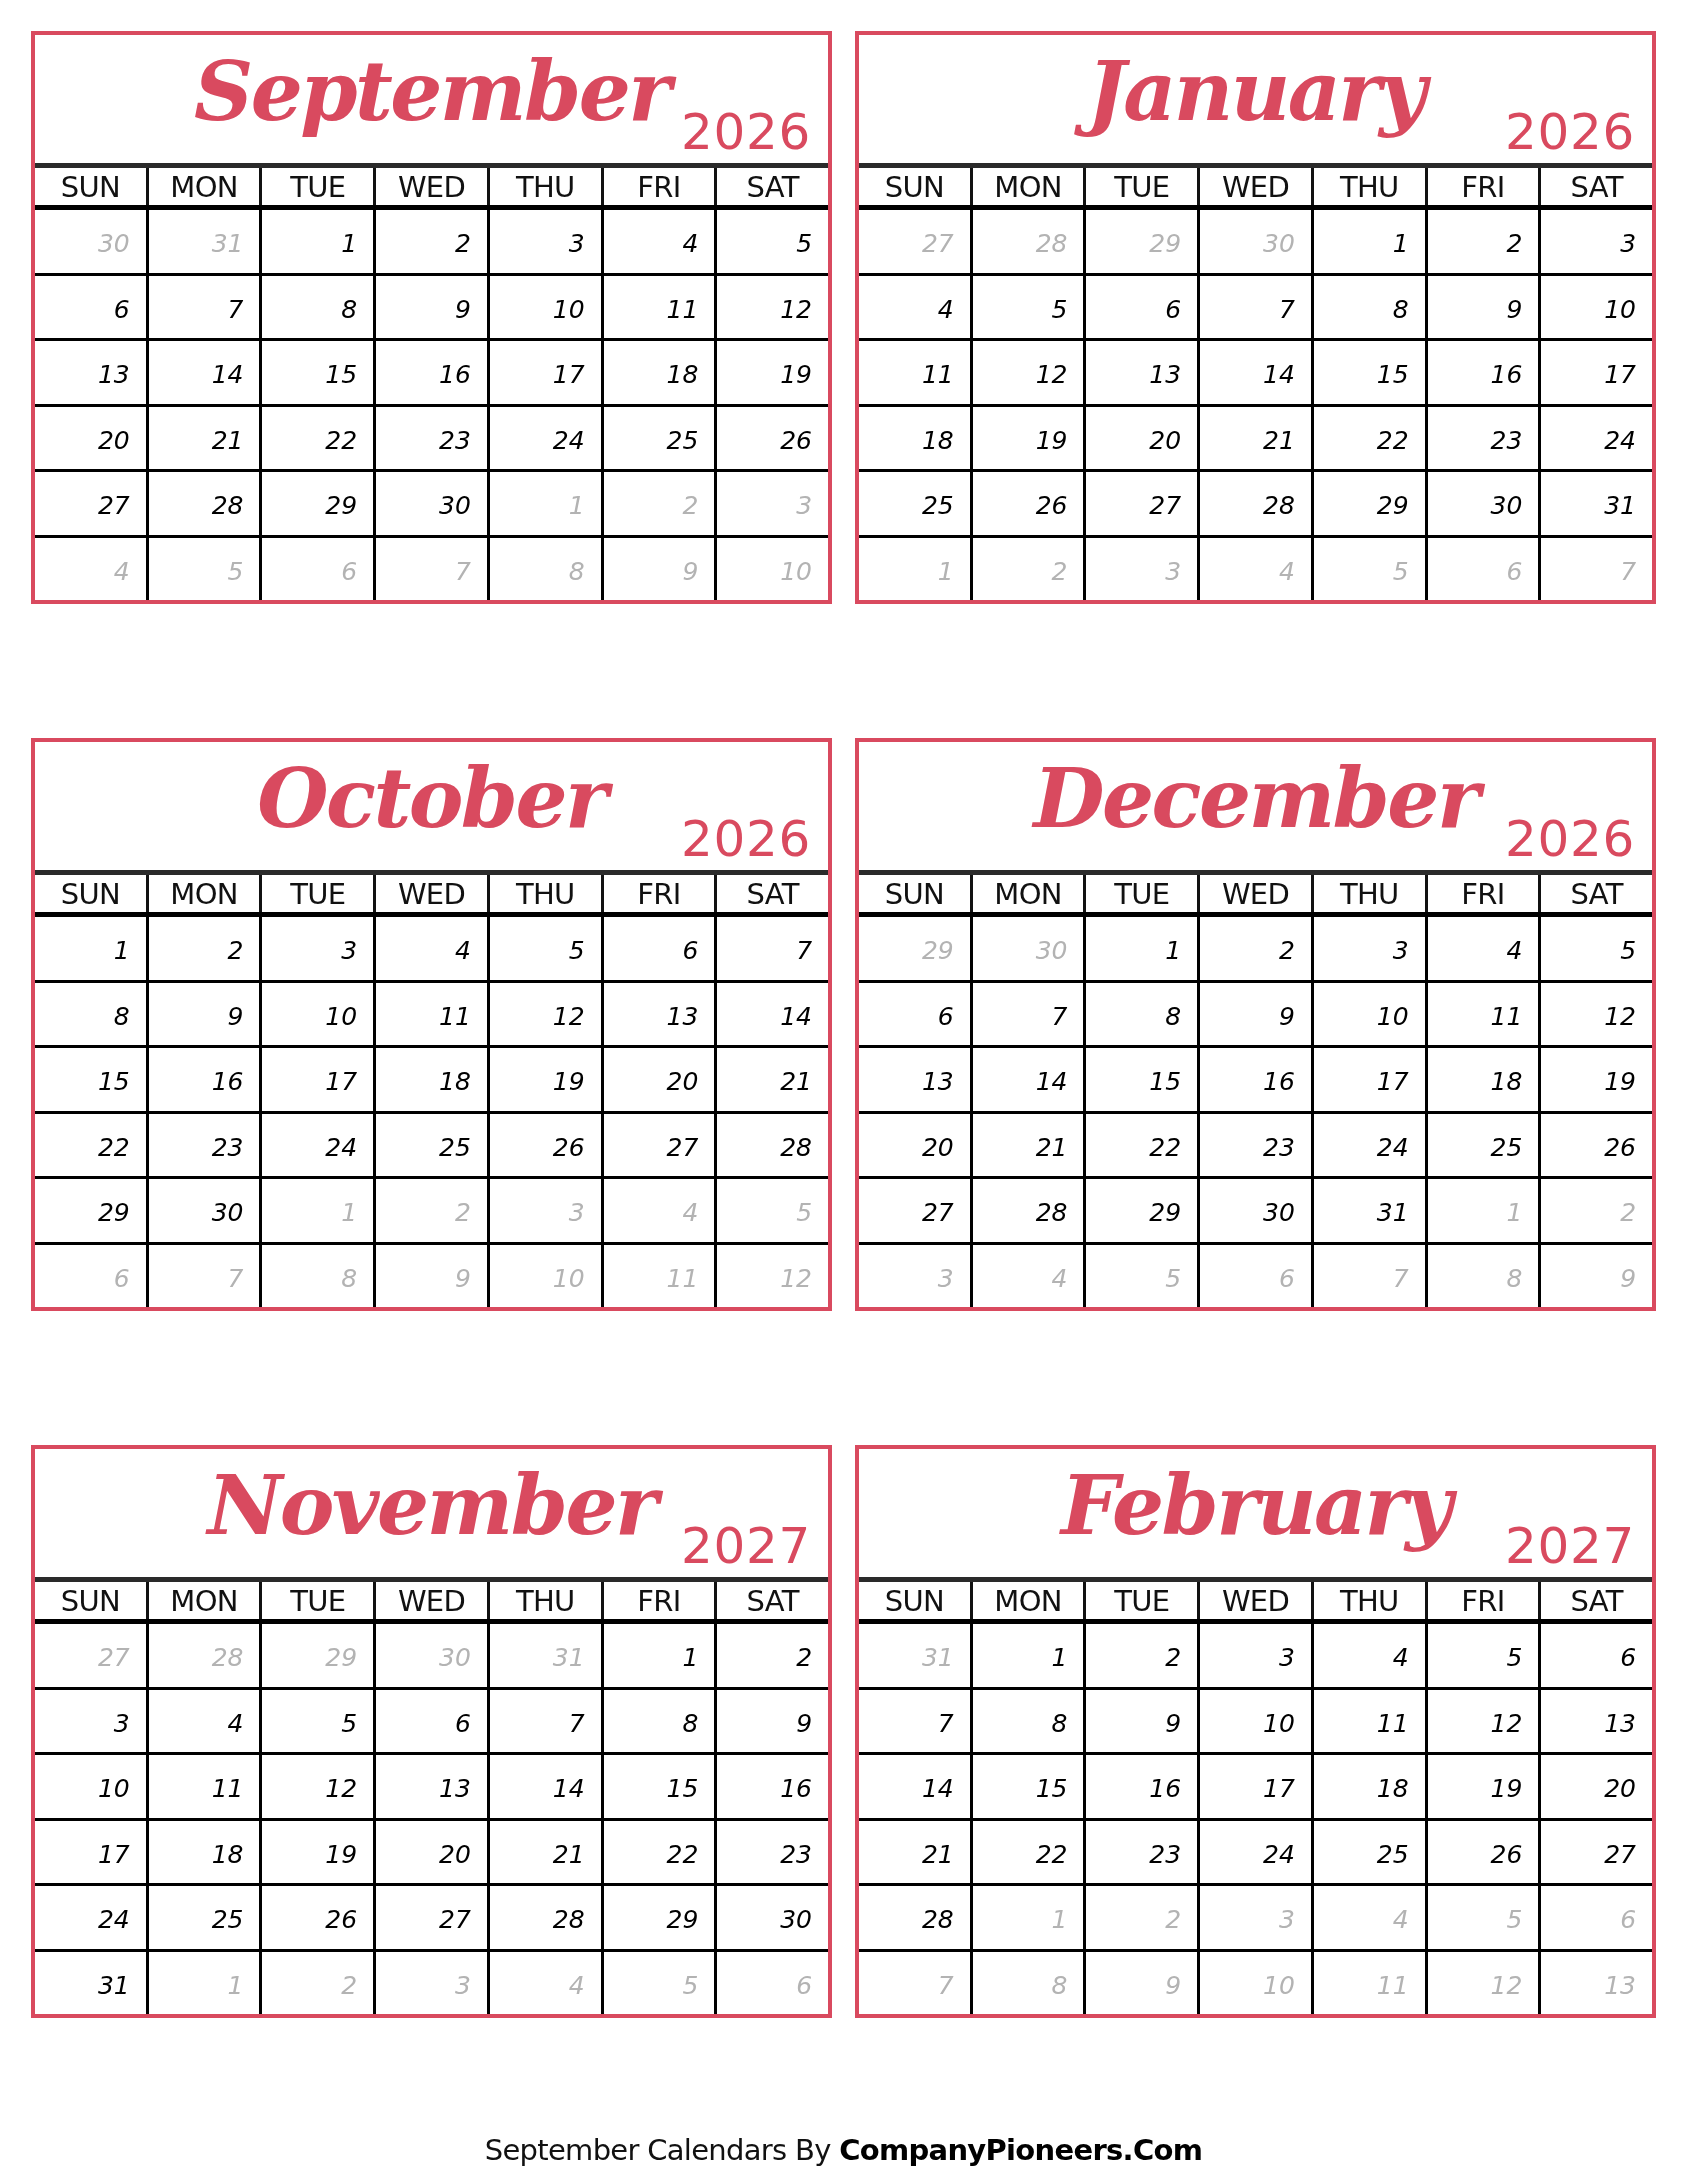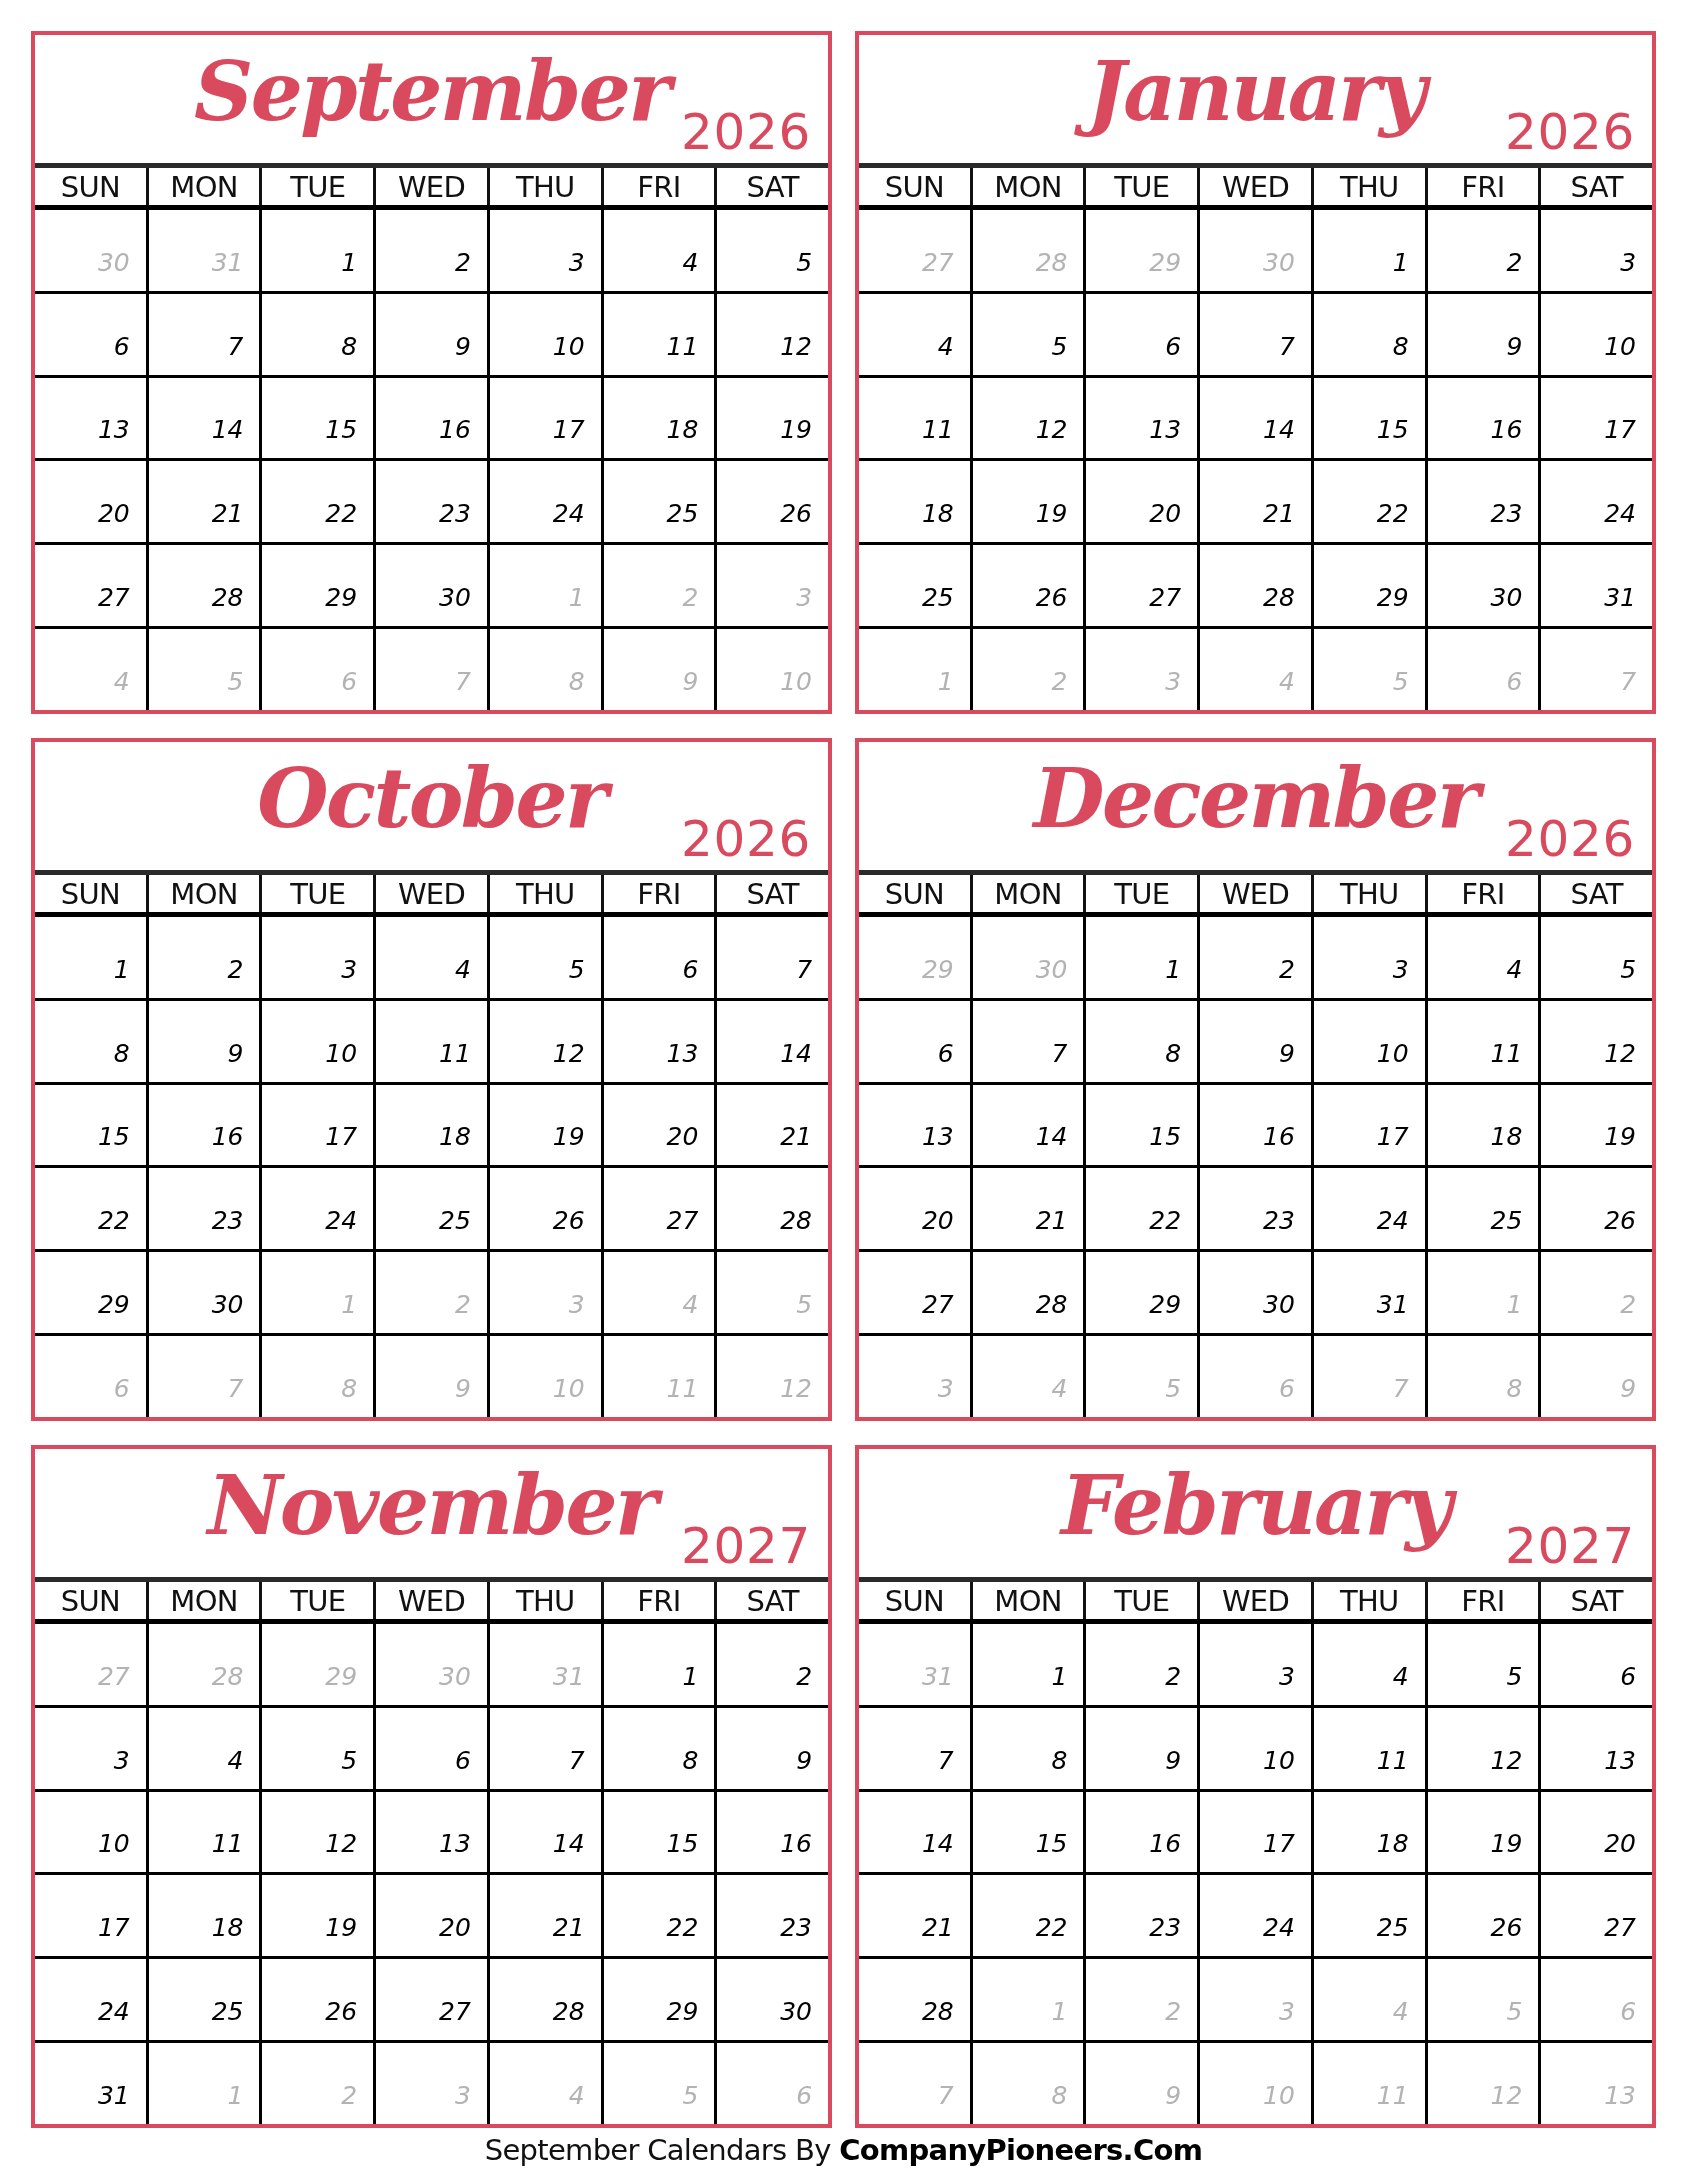--- a/index.html
+++ b/index.html
@@ -1,18 +1,18 @@
 <!DOCTYPE html>
 <html style="font-size:10.6px"><head>
 <meta charset="utf-8">
 <style>
   html, body { margin:0; padding:0; background:#ffffff; }
   body { width:1687px; height:2183px; position:relative; overflow:hidden; font-family:"Liberation Sans", sans-serif; }
   .panel {
-    position:absolute; width:801px; height:683px; box-sizing:border-box;
+    position:absolute; width:801px; height:573px; box-sizing:border-box;
     border:4px solid #d94a5f; background:#fff;
   }
   .title-area { position:absolute; left:0; top:0; right:0; height:128px; }
   .month-name {
     position:absolute; left:0; right:0; top:2.6px; text-align:center;
     font-family:"DejaVu Serif", serif; font-style:italic; font-weight:bold;
     font-size:82px; color:#d94a5f; letter-spacing:-2.6px; line-height:106px;
   }
   .year {
     position:absolute; right:17px; top:71px;

